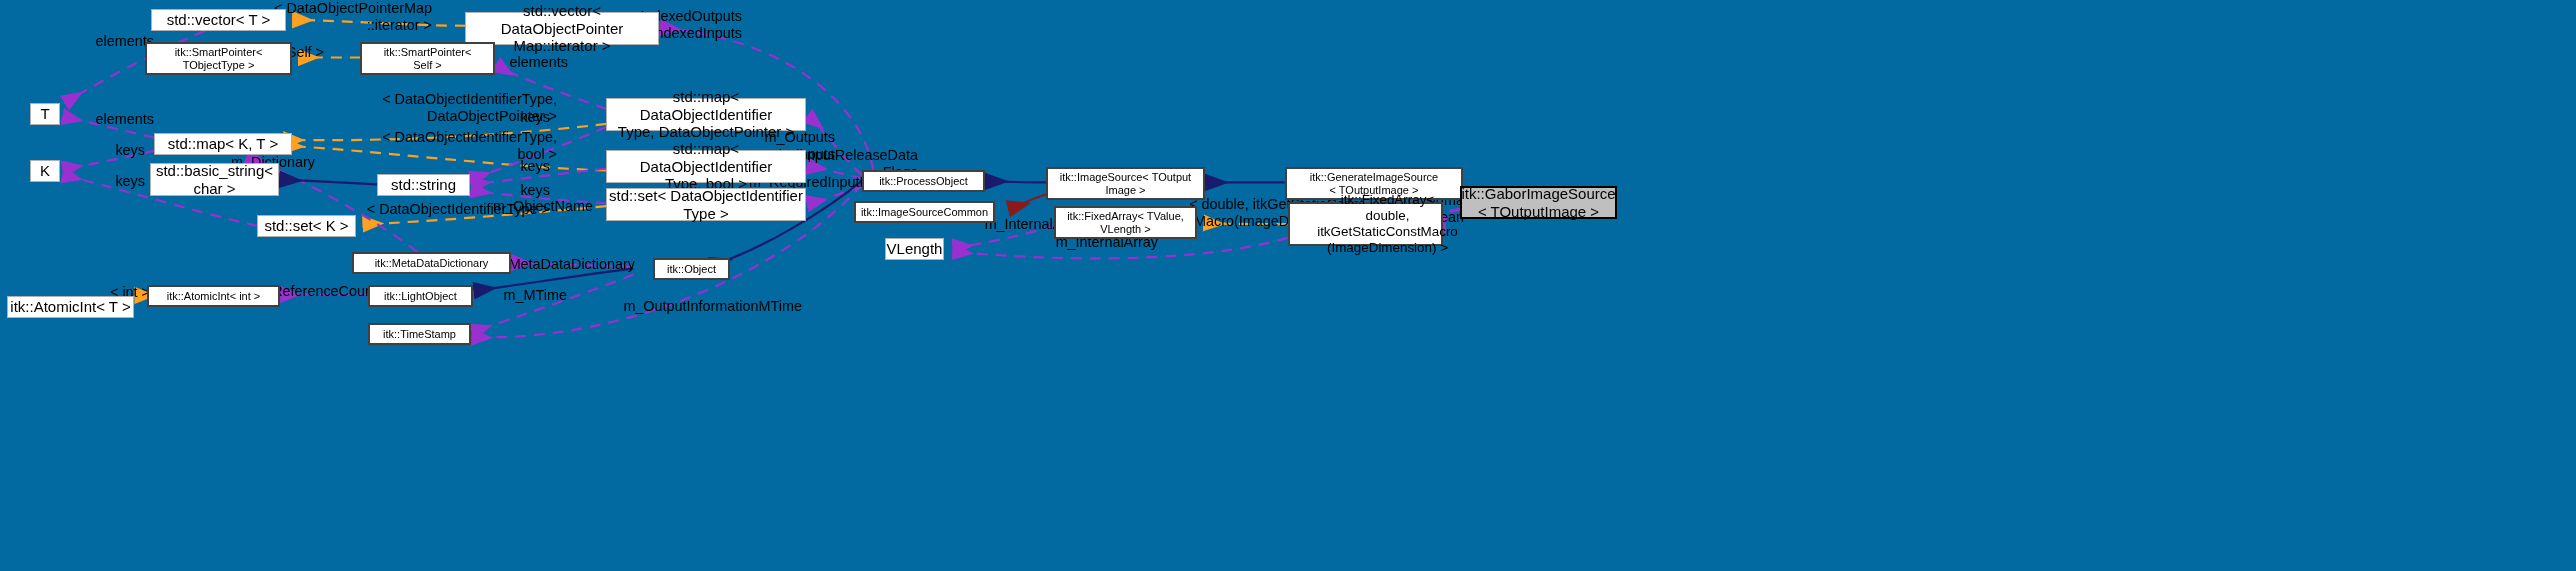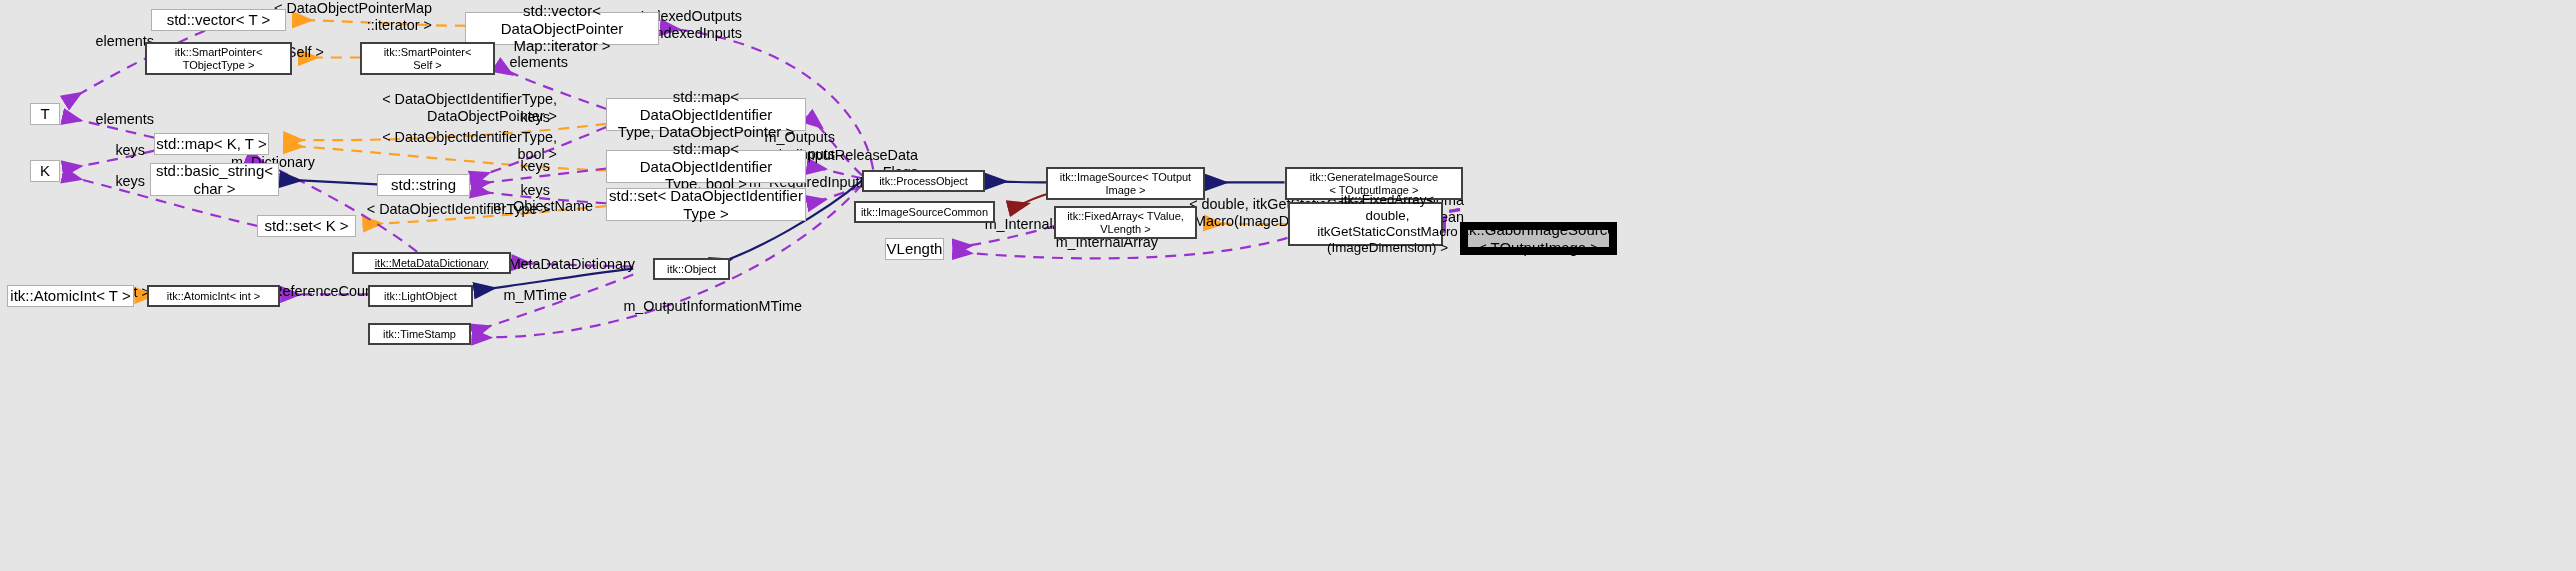--- a/index.html
+++ b/index.html
@@ -4,21 +4,21 @@
 <style>
   html, body {
     margin: 0;
     padding: 0;
     background: #ffffff;
   }
   #canvas {
     position: relative;
     width: 2576px;
     height: 571px;
-    background: #e5e5e5;
+    background: #0369a1;
     font-family: "Liberation Sans", sans-serif;
     overflow: hidden;
   }
   svg.edges {
     position: absolute;
     left: 0;
     top: 0;
     width: 2576px;
     height: 571px;
     pointer-events: none;
@@ -42,25 +42,24 @@
     color: #000;
   }
   
   .n-main {
     border: 2px solid #404040;
     font-size: 11px;
     color: #000;
   }
   
   .n-focus {
-    border: 8px solid #000000;
+    border: 2px solid #000000;
     background: #bfbfbf;
     font-size: 15px;
     color: #000;
-    margin-top: 36px;
   }
   .elabel {
     position: absolute;
     font-size: 14.4px;
     color: #000;
     text-align: right;
     white-space: pre-line;
     line-height: 1.16;
     z-index: 4;
   }
@@ -165,43 +164,43 @@
   <div class="node n-plain" style="left:465px;top:12px;width:194px;height:33px;">std::vector&lt; DataObjectPointer
 Map::iterator &gt;</div>
 
   <div class="node n-main" style="left:360px;top:42px;width:135px;height:33px;">itk::SmartPointer&lt;
 Self &gt;</div>
 
   <div class="node n-plain" style="left:30px;top:103px;width:30px;height:22px;">T</div>
 
   <div class="node n-plain" style="left:30px;top:160px;width:30px;height:22px;">K</div>
 
-  <div class="node n-plain" style="left:154px;top:133px;width:115px;height:22px;">std::map&lt; K, T &gt;</div>
+  <div class="node n-plain" style="left:154px;top:133px;width:138px;height:22px;">std::map&lt; K, T &gt;</div>
 
   <div class="node n-plain" style="left:150px;top:163px;width:129px;height:33px;">std::basic_string&lt;
 char &gt;</div>
 
   <div class="node n-plain" style="left:257px;top:215px;width:99px;height:22px;">std::set&lt; K &gt;</div>
 
   <div class="node n-plain" style="left:377px;top:174px;width:93px;height:22px;">std::string</div>
 
   <div class="node n-plain" style="left:606px;top:98px;width:200px;height:33px;">std::map&lt; DataObjectIdentifier
 Type, DataObjectPointer &gt;</div>
 
   <div class="node n-plain" style="left:606px;top:150px;width:200px;height:33px;">std::map&lt; DataObjectIdentifier
 Type, bool &gt;</div>
 
   <div class="node n-plain" style="left:606px;top:188px;width:200px;height:33px;">std::set&lt; DataObjectIdentifier
 Type &gt;</div>
 
-  <div class="node n-main" style="left:352px;top:252px;width:159px;height:22px;text-decoration:underline;">itk::MetaDataDictionary</div>
+  <div class="node n-main" style="left:352px;top:252px;width:159px;height:22px;">itk::MetaDataDictionary</div>
 
   <div class="node n-main" style="left:633px;top:258px;width:77px;height:22px;margin-left:20px;">itk::Object</div>
 
-  <div class="node n-plain" style="left:7px;top:285px;width:127px;height:22px;">itk::AtomicInt&lt; T &gt;</div>
+  <div class="node n-plain" style="left:7px;top:296px;width:127px;height:22px;">itk::AtomicInt&lt; T &gt;</div>
 
   <div class="node n-main" style="left:147px;top:285px;width:133px;height:22px;">itk::AtomicInt&lt; int &gt;</div>
 
   <div class="node n-main" style="left:368px;top:285px;width:105px;height:22px;text-align:right;">itk::LightObject</div>
 
   <div class="node n-main" style="left:368px;top:323px;width:103px;height:22px;">itk::TimeStamp</div>
 
   <div class="node n-main" style="left:862px;top:170px;width:123px;height:22px;">itk::ProcessObject</div>
 
   <div class="node n-main" style="left:854px;top:201px;width:141px;height:22px;">itk::ImageSourceCommon</div>

